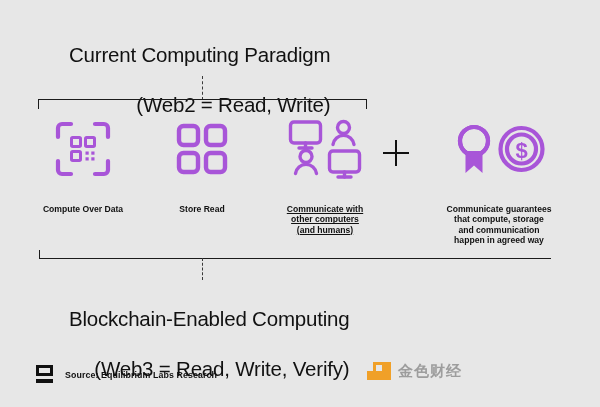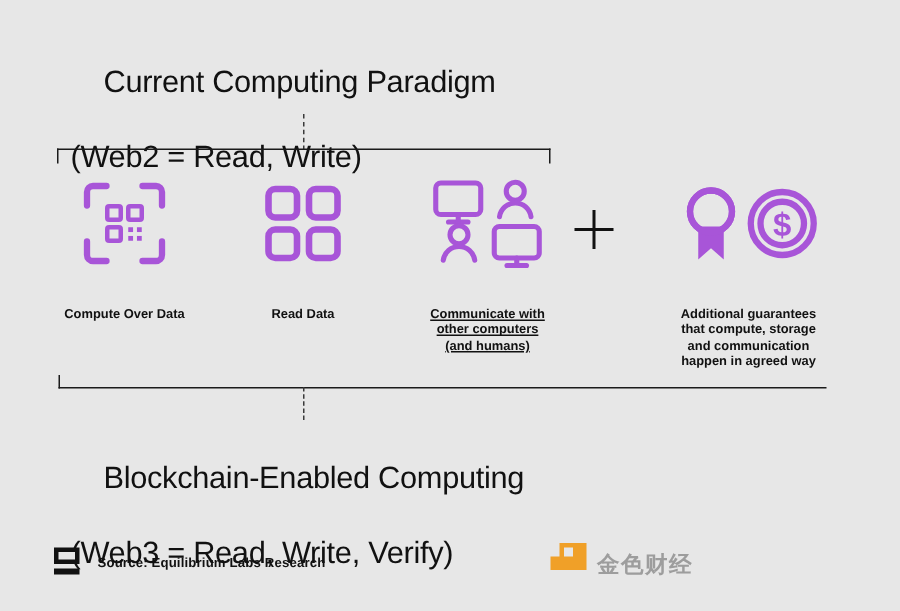--- a/index.html
+++ b/index.html
@@ -27,21 +27,21 @@
     position: absolute;
     font-size: 20.5px;
     line-height: 25px;
     font-weight: 400;
     letter-spacing: -0.2px;
     color: #111111;
     white-space: pre;
   }
   #heading-top { left: 47px; top: 17px; }
   #heading-bottom { left: 47px; top: 281px; }
-  .heading-line2 { display: block; }
+  .heading-line2 { display: block; text-align: right; }
 
   
   .bracket-top {
     position: absolute;
     left: 38px;
     top: 99px;
     width: 329px;
     height: 10px;
     border-top: 1.6px solid #1b1b1b;
     border-left: 1.6px solid #1b1b1b;
@@ -158,21 +158,21 @@
     font-weight: 700;
     color: #111111;
     letter-spacing: 0.1px;
   }
 
   .brand-logo {
     position: absolute;
     right: 14px;
     top: 362px;
     display: flex;
-    align-items: flex-end;
+    align-items: flex-start;
     gap: 7px;
   }
   .brand-mark {
     width: 24px;
     height: 24px;
     position: relative;
   }
   .brand-mark .bm-sq {
     position: absolute;
     left: 6px; top: 0;
@@ -243,21 +243,21 @@
       <div class="icon-art">
         <svg width="52" height="52" viewBox="0 0 52 52" aria-hidden="true">
           <g fill="none" stroke="#a855d8" stroke-width="4.4">
             <rect x="3" y="3" width="19" height="19" rx="4.5"></rect>
             <rect x="30" y="3" width="19" height="19" rx="4.5"></rect>
             <rect x="3" y="30" width="19" height="19" rx="4.5"></rect>
             <rect x="30" y="30" width="19" height="19" rx="4.5"></rect>
           </g>
         </svg>
       </div>
-      <div class="icon-caption">Read Data</div>
+      <div class="icon-caption">Store Read</div>
     </div>
 
     <div class="icon-cell" id="cell-comm">
       <div class="icon-art">
         <svg width="74" height="60" viewBox="0 0 74 60" aria-hidden="true">
           <g fill="none" stroke="#a855d8" stroke-width="3.4" stroke-linecap="round" stroke-linejoin="round">
 
             <rect x="2.5" y="3" width="30" height="21" rx="3.4"></rect>
             <path d="M11 29 H24"></path>
             <path d="M17.5 24 V29"></path>
@@ -291,21 +291,21 @@
           <path d="M12.5 29 V51 L21 43.5 L29.5 51 V29 Z" fill="#a855d8"></path>
           <circle cx="21" cy="19" r="14" fill="none" stroke="#a855d8" stroke-width="4.2"></circle>
 
           <g fill="none" stroke="#a855d8" stroke-width="4.2">
             <circle cx="68.5" cy="27" r="21"></circle>
             <circle cx="68.5" cy="27" r="14.5"></circle>
           </g>
           <text x="68.5" y="35.5" text-anchor="middle" font-family="Liberation Sans, sans-serif" font-size="22" font-weight="700" fill="#a855d8">$</text>
         </svg>
       </div>
-      <div class="icon-caption">Additional guarantees
+      <div class="icon-caption">Communicate guarantees
 that compute, storage
 and communication
 happen in agreed way</div>
     </div>
 
   </div>
 
   <div class="bracket-bottom"></div>
 
   <div class="dash-line" id="dash-bottom"></div>

